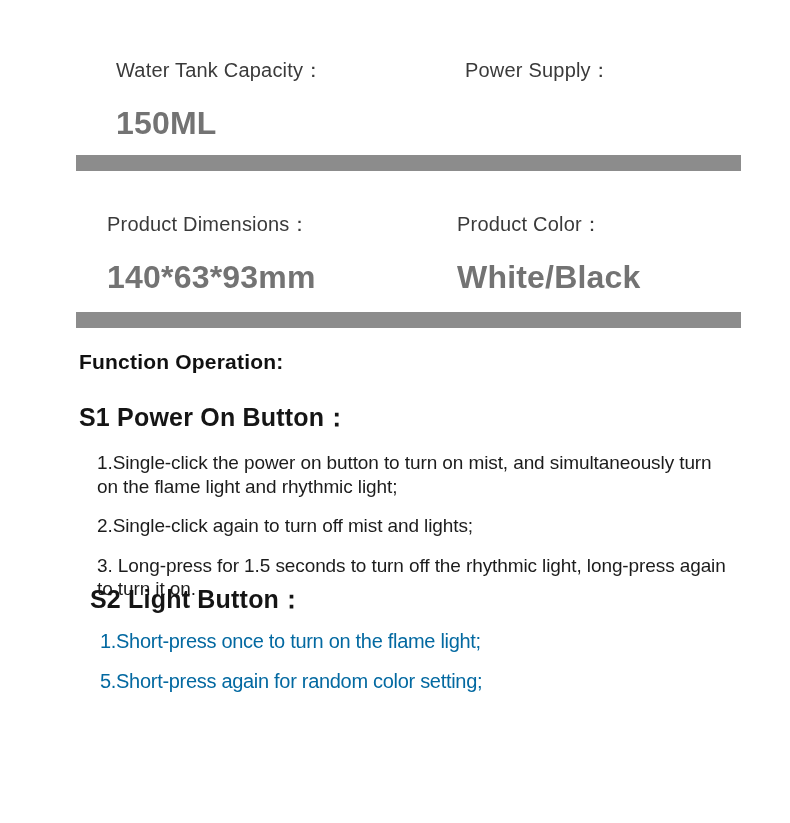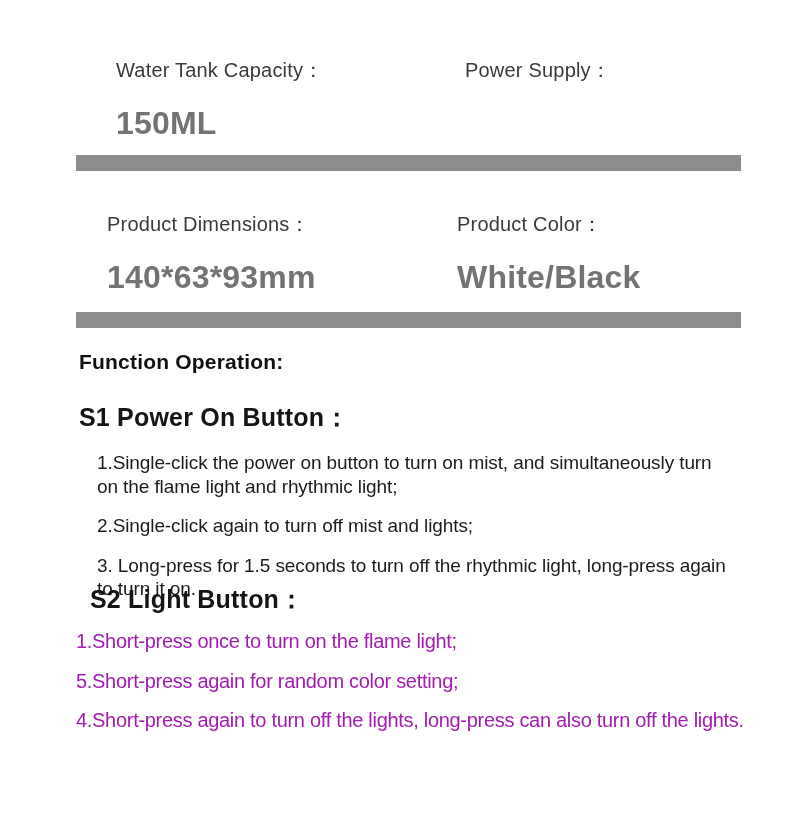--- a/index.html
+++ b/index.html
@@ -69,27 +69,27 @@
     left: 52px;
     top: 419px;
     width: 668px;
     font-size: 19px;
     line-height: 23.5px;
     letter-spacing: -0.1px;
     color: #1c1c1c;
     margin-left: 13px;
   }
   .s2-body {
-    left: 44px;
+    left: 68px;
     top: 598px;
     width: 700px;
     font-size: 20px;
     line-height: 23.5px;
     letter-spacing: -0.3px;
-    color: #a21caf;
+    color: #0369a1;
   }
 </style>
 </head>
 <body>
 
 <div class="page">
 
   <div class="spec-cell cell-r1-left">
     <div class="spec-label">Water Tank Capacity：</div>
     <div class="spec-value">150ML</div>
@@ -121,16 +121,15 @@
     <div>1.Single-click the power on button to turn on mist, and simultaneously turn on the flame light and rhythmic light;</div>
     <div>2.Single-click again to turn off mist and lights;</div>
     <div>3. Long-press for 1.5 seconds to turn off the rhythmic light, long-press again to turn it on.</div>
   </div>
 
   <h2 class="sub-heading s2-heading">S2 Light Button：</h2>
 
   <div class="body-list s2-body">
     <div>1.Short-press once to turn on the flame light;</div>
     <div>5.Short-press again for random color setting;</div>
-    <div>4.Short-press again to turn off the lights, long-press can also turn off the lights.</div>
   </div>
 
 </div>
 
 </body></html>

